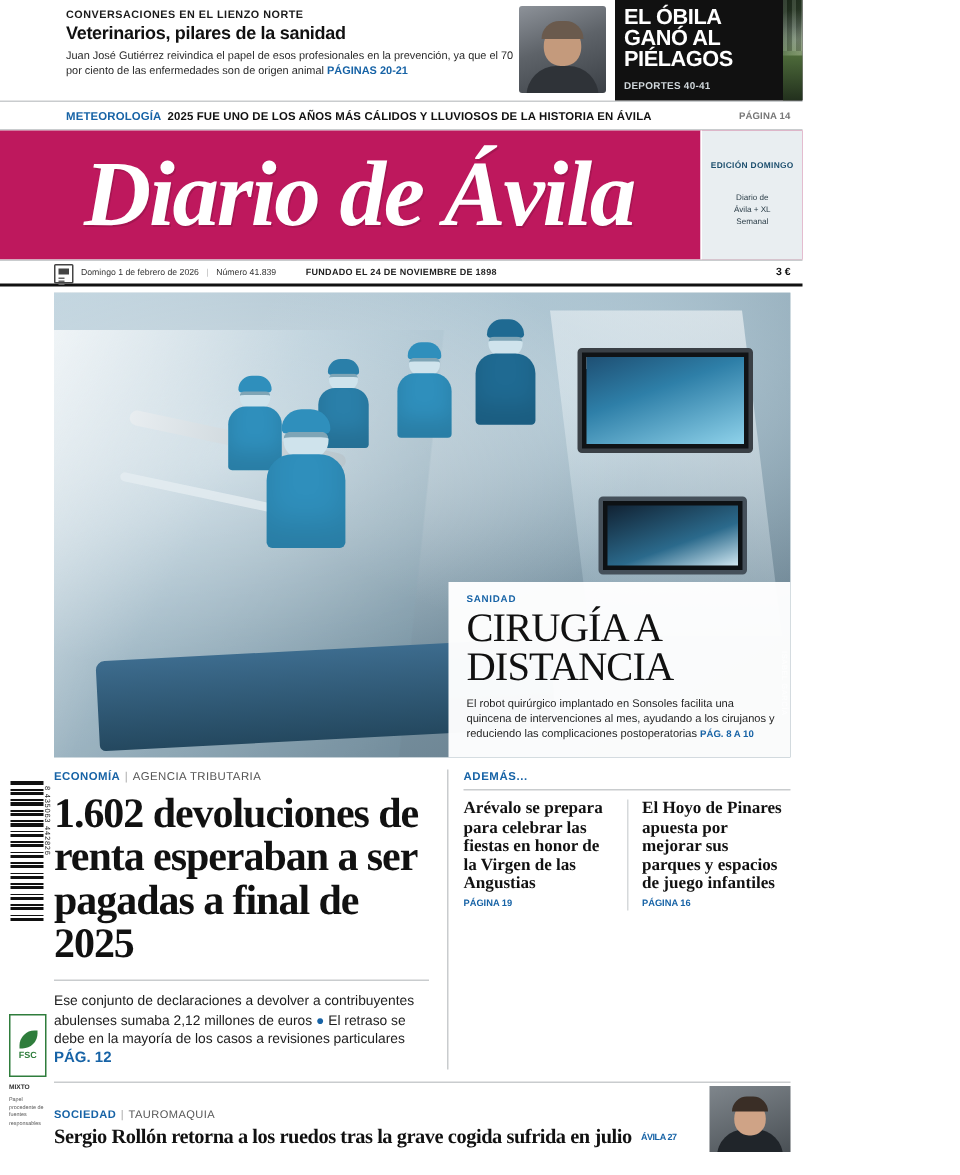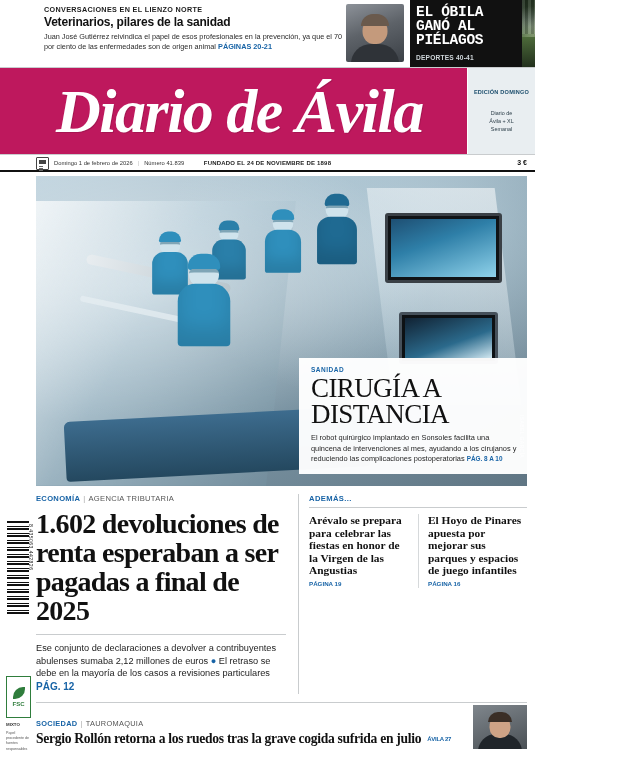--- a/index.html
+++ b/index.html
@@ -89,21 +89,21 @@
     overflow: hidden;
     display: flex;
   }
   .sports-text {
     flex: 0 0 120px;
     padding: 5px 4px 4px 6px;
     color: #fff;
     z-index: 3;
   }
   .sports-head {
-    font-family: Liberation Mono, monospace;
+    font-family: Liberation Sans, sans-serif;
     font-weight: bold;
     font-size: 14.5px;
     line-height: .98;
     letter-spacing: -.3px;
     text-transform: uppercase;
   }
   .sports-ref {
     font-family: "Liberation Sans", sans-serif;
     font-size: 6.6px;
     font-weight: bold;
@@ -324,21 +324,21 @@
     font-family: "Liberation Sans", sans-serif;
     font-size: 5px; color: #fff;
     writing-mode: vertical-rl;
     opacity: .85;
     letter-spacing: .4px;
   }
 
   
   .sanidad-box {
     position: absolute;
-    right: 0; bottom: 12px;
+    right: 0; bottom: 0;
     width: 228px;
     background: rgba(255,255,255,.97);
     padding: 8px 10px 10px 12px;
   }
   .sanidad-kicker {
     font-family: "Liberation Sans", sans-serif;
     font-size: 6.5px; font-weight: bold;
     color: #1763a6; text-transform: uppercase;
     letter-spacing: .5px;
     margin-bottom: 3px;
@@ -531,20 +531,25 @@
       <div class="sports-text">
         <div class="sports-head">EL ÓBILA</div>
         <div class="sports-head">GANÓ AL</div>
         <div class="sports-head">PIÉLAGOS</div>
         <div class="sports-ref">DEPORTES 40-41</div>
       </div>
       <div class="d-logo">d</div>
     </div>
   </div>
 
+  <div class="meteobar">
+    <span class="label">METEOROLOGÍA</span>
+    <span class="txt">2025 FUE UNO DE LOS AÑOS MÁS CÁLIDOS Y LLUVIOSOS DE LA HISTORIA EN ÁVILA</span>
+    <span class="pg">PÁGINA 14</span>
+  </div>
 
   <div class="masthead">
     <div class="masthead-title">Diario de Ávila</div>
     <div class="masthead-side">
       <div class="ms-edition">EDICIÓN DOMINGO</div>
       <div class="ms-lines" style="white-space:pre-line">Diario de
 Ávila + XL
 Semanal</div>
     </div>
   </div>

